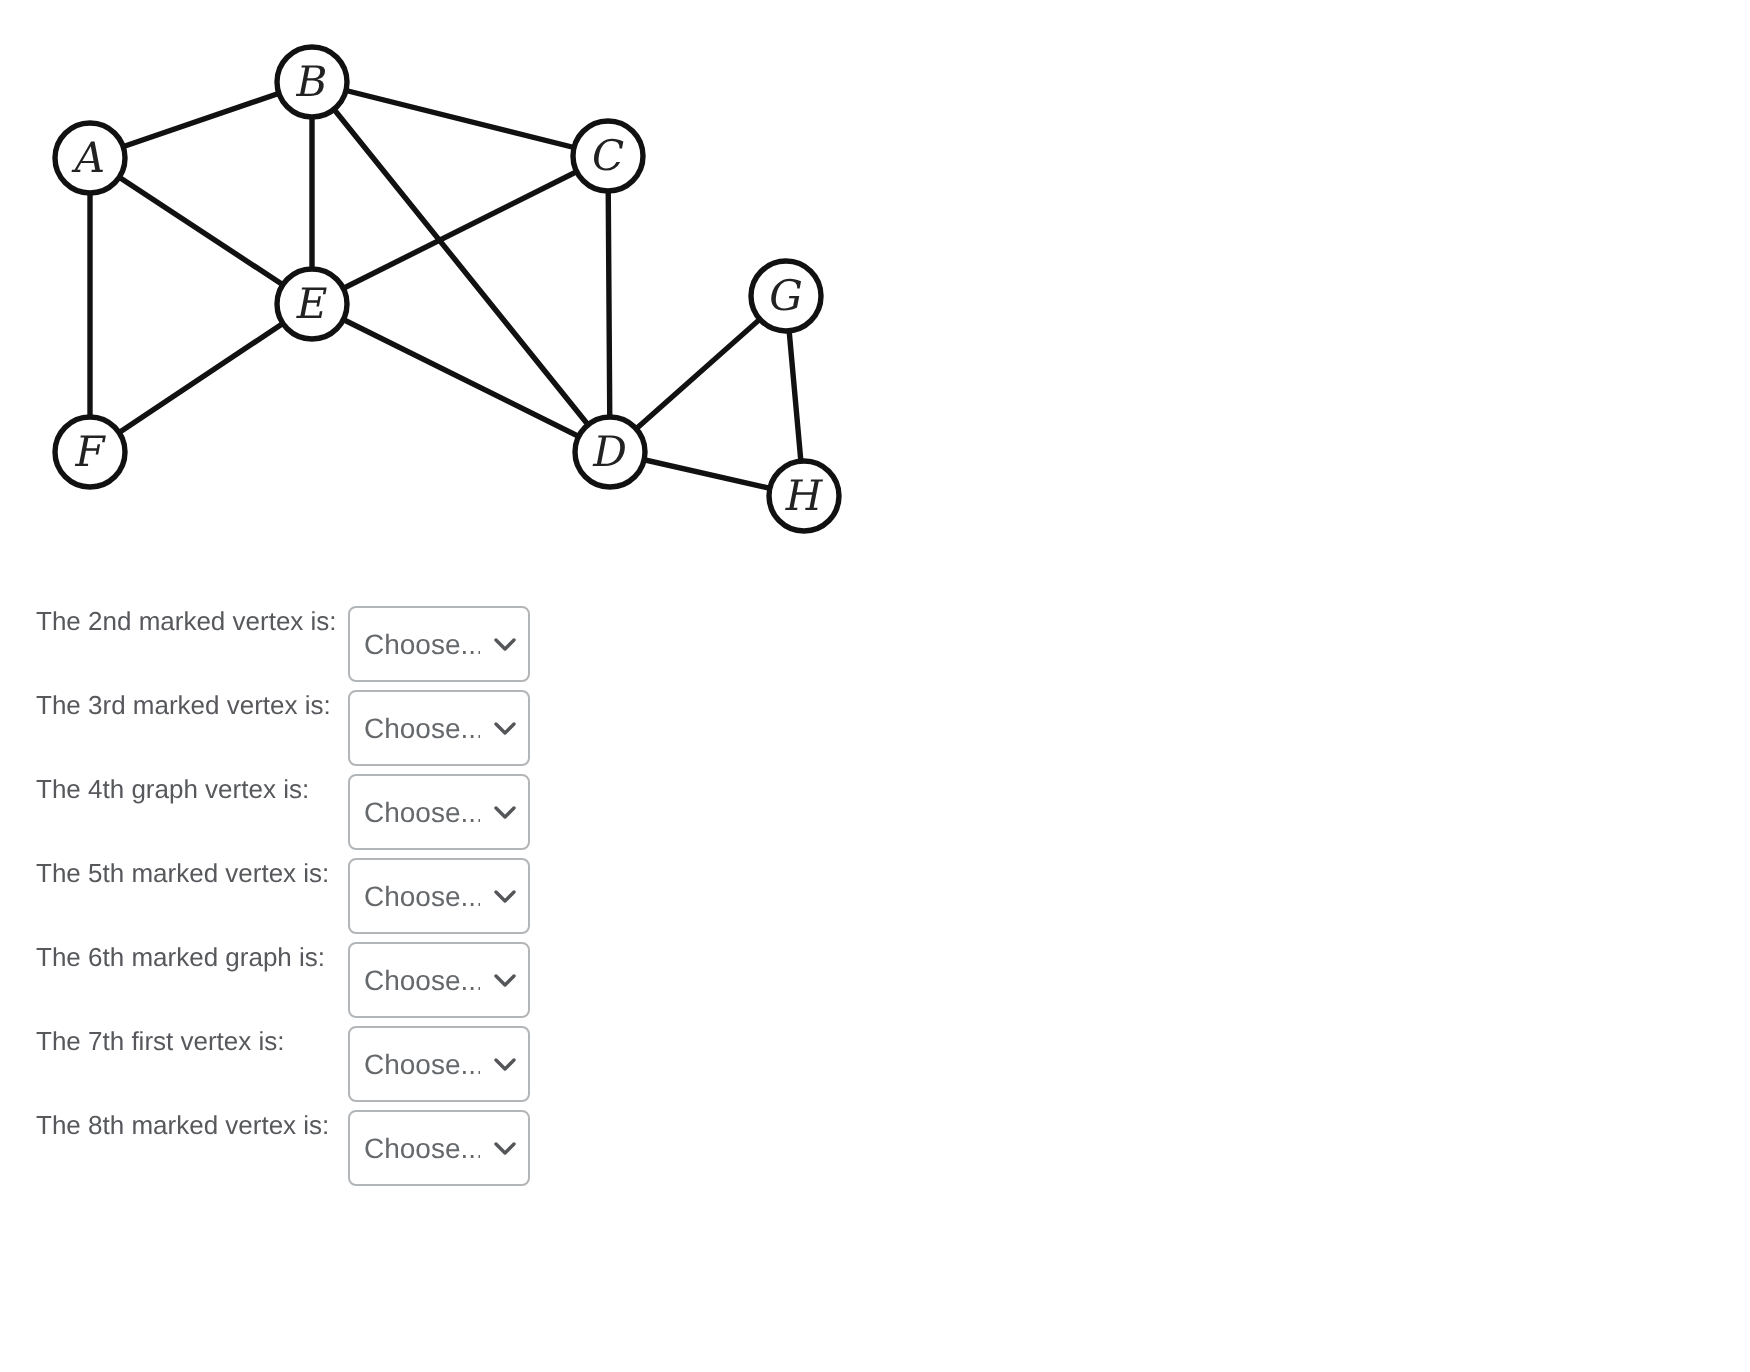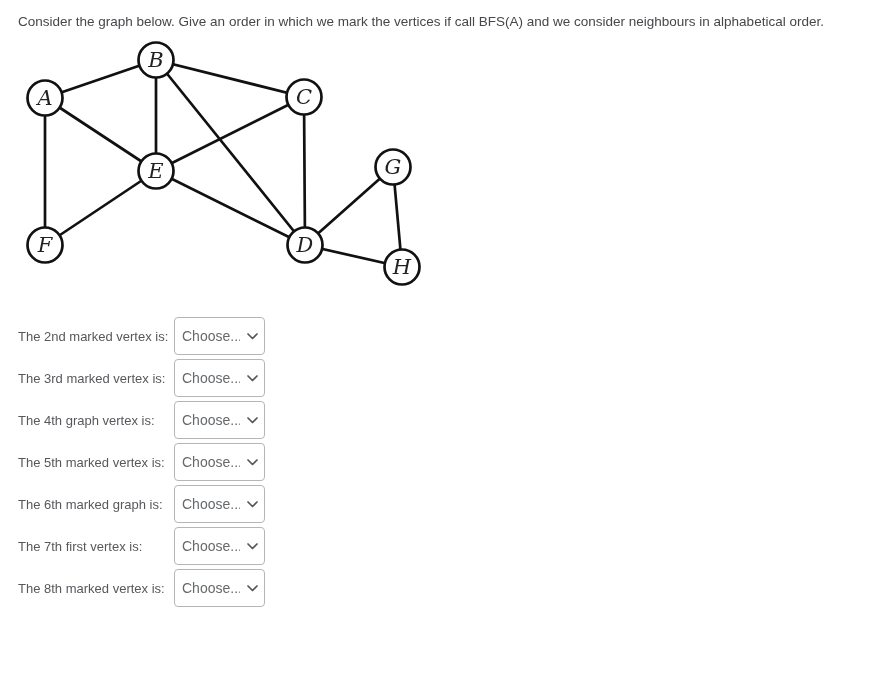--- a/index.html
+++ b/index.html
@@ -47,21 +47,21 @@
     margin: 42px 0 0 0;
     font-size: 13.5px;
     line-height: 18px;
     color: #55585c;
   }
   .rows {
     margin-top: 28px;
   }
   .row {
     display: flex;
-    align-items: center;
+    align-items: flex-start;
     height: 28px;
     margin-bottom: 14px;
   }
   .row-label {
     display: inline-block;
     width: 156px;
     font-size: 13px;
     color: #56585c;
   }
   .select-wrap {
@@ -91,21 +91,20 @@
     margin-top: -3px;
     pointer-events: none;
     line-height: 0;
   }
 </style>
 </head>
 <body>
 
 <div class="page">
 
-  <p class="question">Consider the graph below. Give an order in which we mark the vertices if call BFS(A) and we consider neighbours in alphabetical order.</p>
 
   <svg class="graph" width="412" height="258" viewBox="0 0 412 258">
       <line x1="27" y1="62" x2="138" y2="24" class="graph-edge"></line>
       <line x1="27" y1="62" x2="138" y2="135" class="graph-edge"></line>
       <line x1="27" y1="62" x2="27" y2="209" class="graph-edge"></line>
       <line x1="138" y1="24" x2="286" y2="61" class="graph-edge"></line>
       <line x1="138" y1="24" x2="138" y2="135" class="graph-edge"></line>
       <line x1="138" y1="24" x2="287" y2="209" class="graph-edge"></line>
       <line x1="286" y1="61" x2="138" y2="135" class="graph-edge"></line>
       <line x1="286" y1="61" x2="287" y2="209" class="graph-edge"></line>

